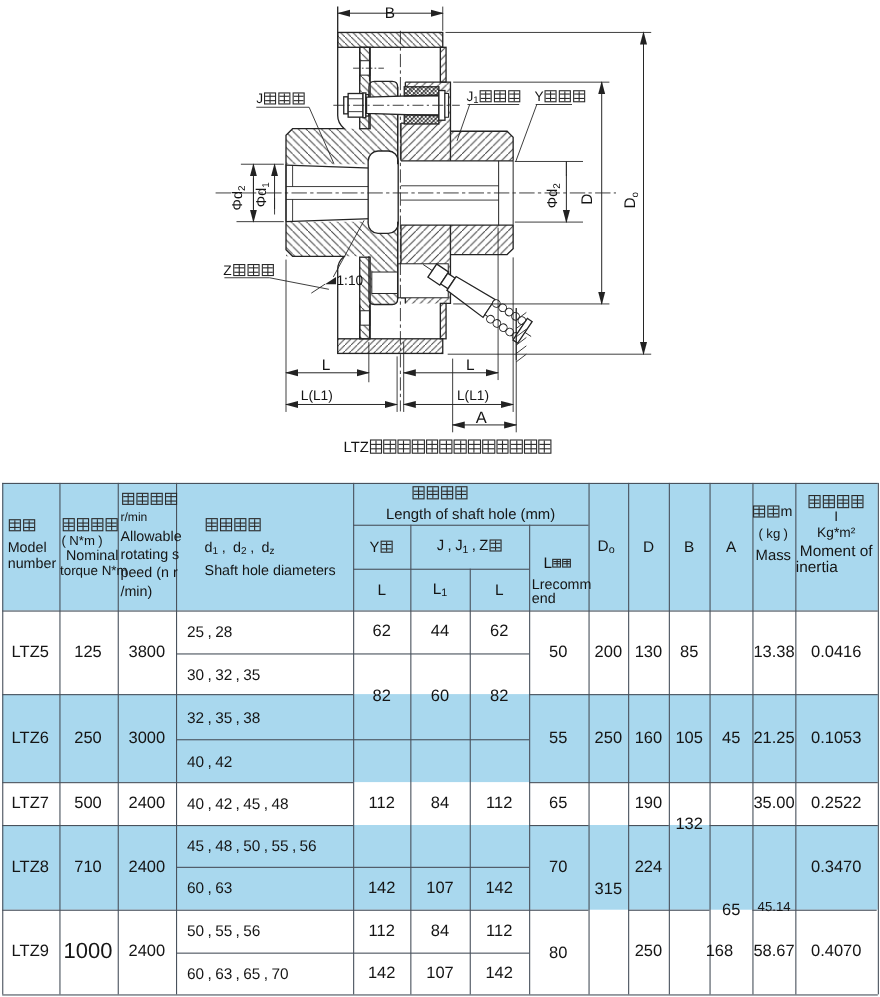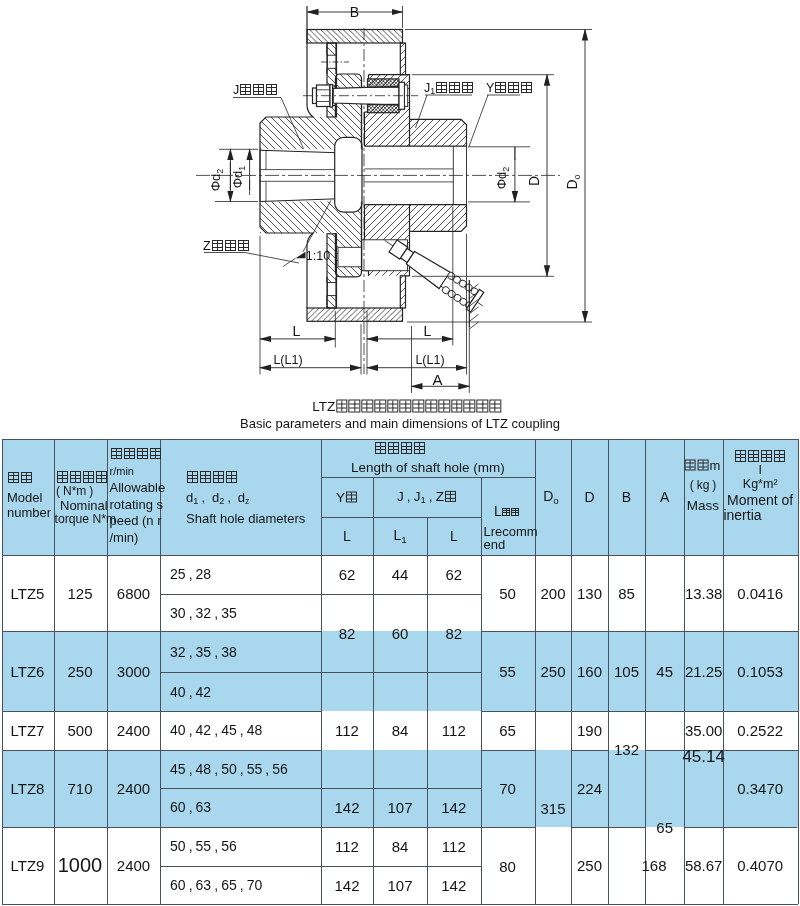--- a/index.html
+++ b/index.html
@@ -236,21 +236,20 @@
 <div class="tx" style="left:233px;top:83px;font-size:12.5px">J<i class="cj"></i><i class="cj"></i><i class="cj"></i></div>
 
 <div class="tx" style="left:424px;top:81px;font-size:12.5px">J<sub>1</sub><i class="cj"></i><i class="cj"></i><i class="cj"></i></div>
 
 <div class="tx" style="left:486px;top:81px;font-size:12.5px">Y<i class="cj"></i><i class="cj"></i><i class="cj"></i></div>
 
 <div class="tx" style="left:203px;top:239px;font-size:12.5px">Z<i class="cj"></i><i class="cj"></i><i class="cj"></i></div>
 
 <div class="tx ctr" style="left:407px;top:406px;font-size:13.5px;font-weight:normal">LTZ<i class="cj cjt"></i><i class="cj cjt"></i><i class="cj cjt"></i><i class="cj cjt"></i><i class="cj cjt"></i><i class="cj cjt"></i><i class="cj cjt"></i><i class="cj cjt"></i><i class="cj cjt"></i><i class="cj cjt"></i><i class="cj cjt"></i><i class="cj cjt"></i><i class="cj cjt"></i></div>
 
-<div class="tx ctr" style="left:400px;top:422.5px;font-size:13px">Basic parameters and main dimensions of LTZ coupling</div>
 
 <div class="bg" style="left:2px;top:439px;width:795.5px;height:115.5px"></div>
 
 <div class="bg" style="left:2px;top:631px;width:795.5px;height:80px"></div>
 
 <div class="bg" style="left:2px;top:749.5px;width:795.5px;height:77px"></div>
 
 <div class="vl" style="left:2px;top:439px;height:465px"></div>
 <div class="vl" style="left:53.5px;top:439px;height:465px"></div>
 <div class="vl" style="left:107px;top:439px;height:465px"></div>
@@ -321,37 +320,37 @@
 <div class="tx ctr" style="left:703px;top:485px;font-size:12px"><span style="margin-right:3px">(</span>kg<span style="margin-left:3px">)</span></div>
 <div class="tx ctr" style="left:703px;top:505px;font-size:13.5px">Mass</div>
 <div class="tx ctr" style="left:760.2px;top:456.5px;font-size:12.5px"><i class="cj"></i><i class="cj"></i><i class="cj"></i><i class="cj"></i></div>
 <div class="tx ctr" style="left:760.2px;top:470px;font-size:12.5px">I</div>
 <div class="tx ctr" style="left:760.2px;top:484px;font-size:12.5px">Kg*m²</div>
 <div class="tx ctr" style="left:760.2px;top:499.5px;font-size:14px">Moment of</div>
 <div class="tx ctr" style="left:742.5px;top:514.5px;font-size:14px">inertia</div>
 
 <div class="tx ctr" style="left:27.5px;top:592.8px;font-size:15px">LTZ5</div>
 <div class="tx ctr" style="left:80px;top:592.8px;font-size:15px">125</div>
-<div class="tx ctr" style="left:133.5px;top:592.8px;font-size:15px">6800</div>
+<div class="tx ctr" style="left:133.5px;top:592.8px;font-size:15px">3800</div>
 <div class="tx ctr" style="left:703.7px;top:592.8px;font-size:15px">13.38</div>
 <div class="tx ctr" style="left:760.2px;top:592.8px;font-size:15px">0.0416</div>
 <div class="tx ctr" style="left:27.5px;top:671px;font-size:15px">LTZ6</div>
 <div class="tx ctr" style="left:80px;top:671px;font-size:15px">250</div>
 <div class="tx ctr" style="left:133.5px;top:671px;font-size:15px">3000</div>
 <div class="tx ctr" style="left:703.7px;top:671px;font-size:15px">21.25</div>
 <div class="tx ctr" style="left:760.2px;top:671px;font-size:15px">0.1053</div>
 <div class="tx ctr" style="left:27.5px;top:730px;font-size:15px">LTZ7</div>
 <div class="tx ctr" style="left:80px;top:730px;font-size:15px">500</div>
 <div class="tx ctr" style="left:133.5px;top:730px;font-size:15px">2400</div>
 <div class="tx ctr" style="left:703.7px;top:730px;font-size:15px">35.00</div>
 <div class="tx ctr" style="left:760.2px;top:730px;font-size:15px">0.2522</div>
 <div class="tx ctr" style="left:27.5px;top:788px;font-size:15px">LTZ8</div>
 <div class="tx ctr" style="left:80px;top:788px;font-size:15px">710</div>
 <div class="tx ctr" style="left:133.5px;top:788px;font-size:15px">2400</div>
-<div class="tx ctr" style="left:703.7px;top:757px;font-size:17px">45.14</div>
+<div class="tx ctr" style="left:703.7px;top:824px;font-size:12px">45.14</div>
 <div class="tx ctr" style="left:760.2px;top:788px;font-size:15px">0.3470</div>
 <div class="tx ctr" style="left:27.5px;top:865px;font-size:15px">LTZ9</div>
 <div class="tx ctr" style="left:80px;top:865px;font-size:20px">1000</div>
 <div class="tx ctr" style="left:133.5px;top:865px;font-size:15px">2400</div>
 <div class="tx ctr" style="left:703.7px;top:865px;font-size:15px">58.67</div>
 <div class="tx ctr" style="left:760.2px;top:865px;font-size:15px">0.4070</div>
 <div class="tx lft" style="left:170px;top:574.3px;font-size:14px">25<span class="cm">,</span>28</div>
 <div class="tx lft" style="left:170px;top:612.5px;font-size:14px">30<span class="cm">,</span>32<span class="cm">,</span>35</div>
 <div class="tx lft" style="left:170px;top:651.5px;font-size:14px">32<span class="cm">,</span>35<span class="cm">,</span>38</div>
 <div class="tx lft" style="left:170px;top:691.5px;font-size:14px">40<span class="cm">,</span>42</div>

